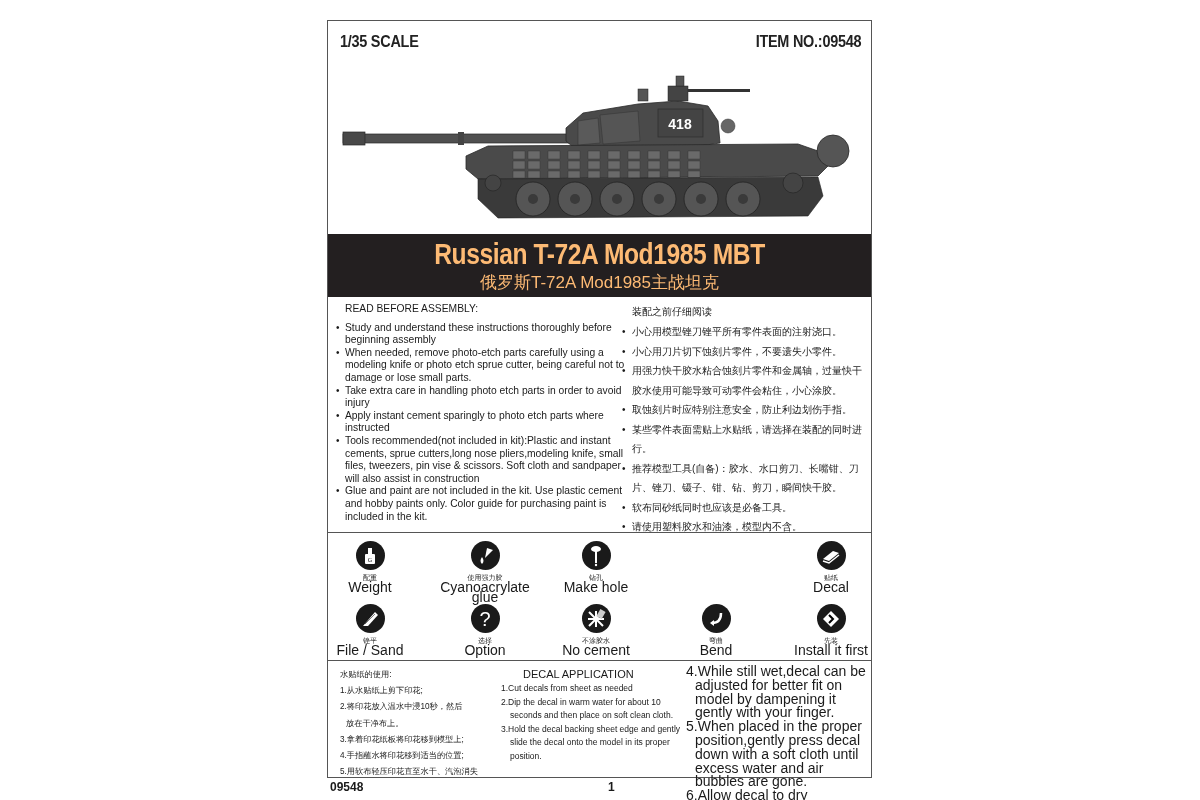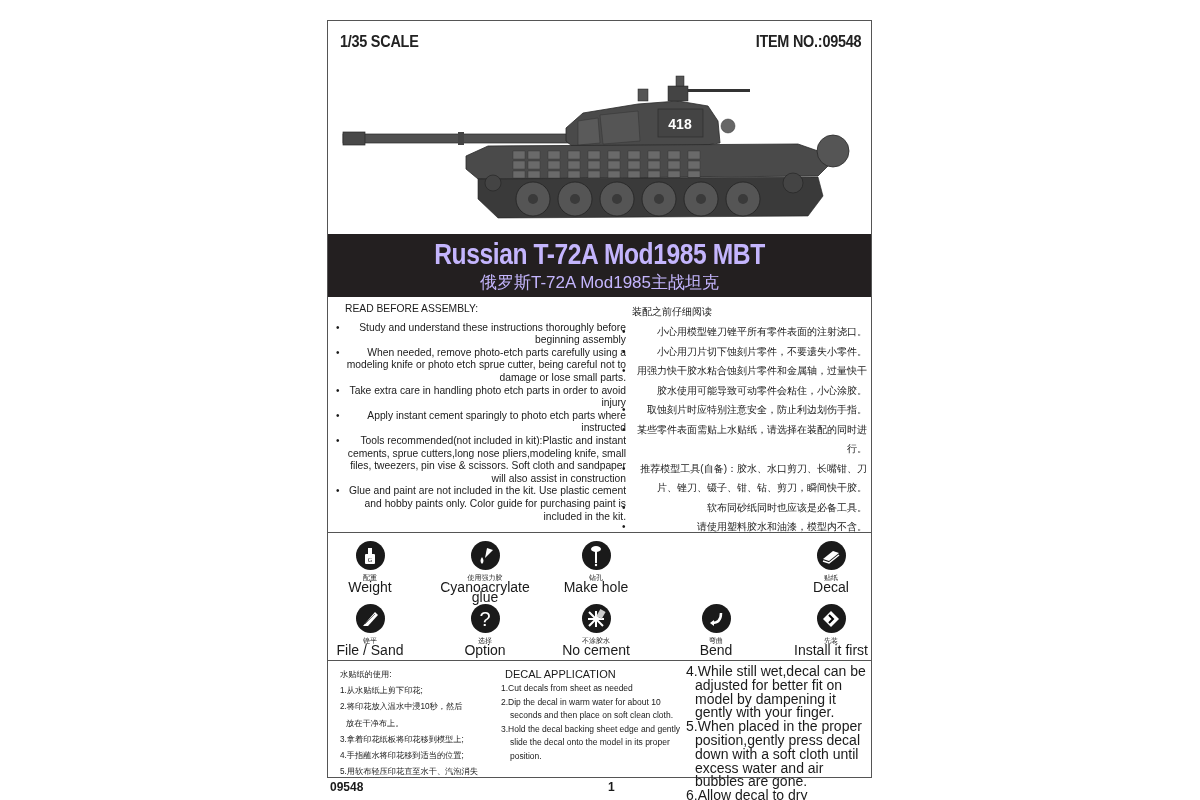--- a/index.html
+++ b/index.html
@@ -1,41 +1,41 @@
 <!DOCTYPE html>
 <html><head>
 <meta charset="utf-8">
 <style>
   html,body{margin:0;padding:0;background:#ffffff;}
   body{width:1200px;height:800px;position:relative;overflow:hidden;font-family:"Liberation Sans",sans-serif;color:#1a1a1a;}
   .page{position:absolute;left:327px;top:20px;width:545px;height:758px;border:1.5px solid #555;box-sizing:border-box;background:#fff;}
   .scale{position:absolute;left:12px;top:11px;font-family:"Liberation Sans",sans-serif;font-weight:bold;font-size:17px;letter-spacing:-0.3px;transform:scaleX(0.85);transform-origin:left;color:#222;}
   .item{position:absolute;right:10px;top:11px;font-family:"Liberation Sans",sans-serif;font-weight:bold;font-size:17px;letter-spacing:-0.3px;transform:scaleX(0.85);transform-origin:right;color:#222;}
   .tank{position:absolute;left:10px;top:50px;width:525px;height:160px;}
-  .banner{position:absolute;left:0;top:213px;width:100%;height:63px;background:#231f20;color:#c4b5fd;text-align:center;}
+  .banner{position:absolute;left:0;top:213px;width:100%;height:63px;background:#231f20;color:#fdba74;text-align:center;}
   .banner .en{font-family:"Liberation Sans",sans-serif;font-weight:bold;font-size:30px;line-height:36px;margin-top:2px;transform:scaleX(0.82);letter-spacing:-0.5px;}
   .banner .cn{font-size:17px;line-height:22px;}
   .read{position:absolute;left:0;top:276px;width:100%;height:236px;border-bottom:1.5px solid #555;box-sizing:border-box;}
   .read .en-col{position:absolute;left:8px;top:6px;width:290px;font-size:10.3px;line-height:12.6px;}
   .read .en-col .head{margin-left:9px;margin-bottom:6px;}
-  .read ul{margin:0;padding:0;list-style:none;text-align:right;}
+  .read ul{margin:0;padding:0;list-style:none;}
   .read li{position:relative;padding-left:9px;}
   .read li:before{content:"•";position:absolute;left:0;top:0;font-size:10px;}
   .read .cn-col{position:absolute;left:294px;top:6px;width:245px;font-size:10px;line-height:19.5px;}
   .read .cn-col .head{margin-left:10px;line-height:17px;margin-bottom:2px;}
   .read .cn-col li{padding-left:10px;}
   .icons{position:absolute;left:0;top:512px;width:100%;height:128px;border-bottom:1.5px solid #555;box-sizing:border-box;}
   .icon-cell{position:absolute;width:110px;text-align:center;}
   .icon-cell .circ{width:29px;height:29px;border-radius:50%;background:#1a1a1a;margin:0 auto;display:flex;align-items:center;justify-content:center;}
   .icon-cell .cnl{font-size:7px;line-height:9px;margin-top:3px;}
   .icon-cell .enl{font-size:14px;line-height:10px;}
   .decal{position:absolute;left:0;top:640px;width:100%;height:118px;}
   .decal .c1{position:absolute;left:12px;top:6px;width:160px;font-size:8.2px;line-height:16.2px;}
   .decal .c2{position:absolute;left:173px;top:6px;width:185px;font-size:8.5px;line-height:13.6px;}
-  .decal .c2 .head{font-size:11px;margin-left:4px;line-height:15px;}
+  .decal .c2 .head{font-size:11px;margin-left:22px;line-height:15px;}
   .decal .c3{position:absolute;left:358px;top:4px;width:185px;font-size:14px;line-height:13.8px;}
   .hang{padding-left:9px;text-indent:-9px;}
   .footer-left{position:absolute;left:330px;top:780px;font-weight:bold;font-size:12px;}
   .footer-center{position:absolute;left:608px;top:780px;font-weight:bold;font-size:12px;}
 </style>
 </head>
 <body>
 
 <div class="page">
   <div class="scale">1/35 SCALE</div>

